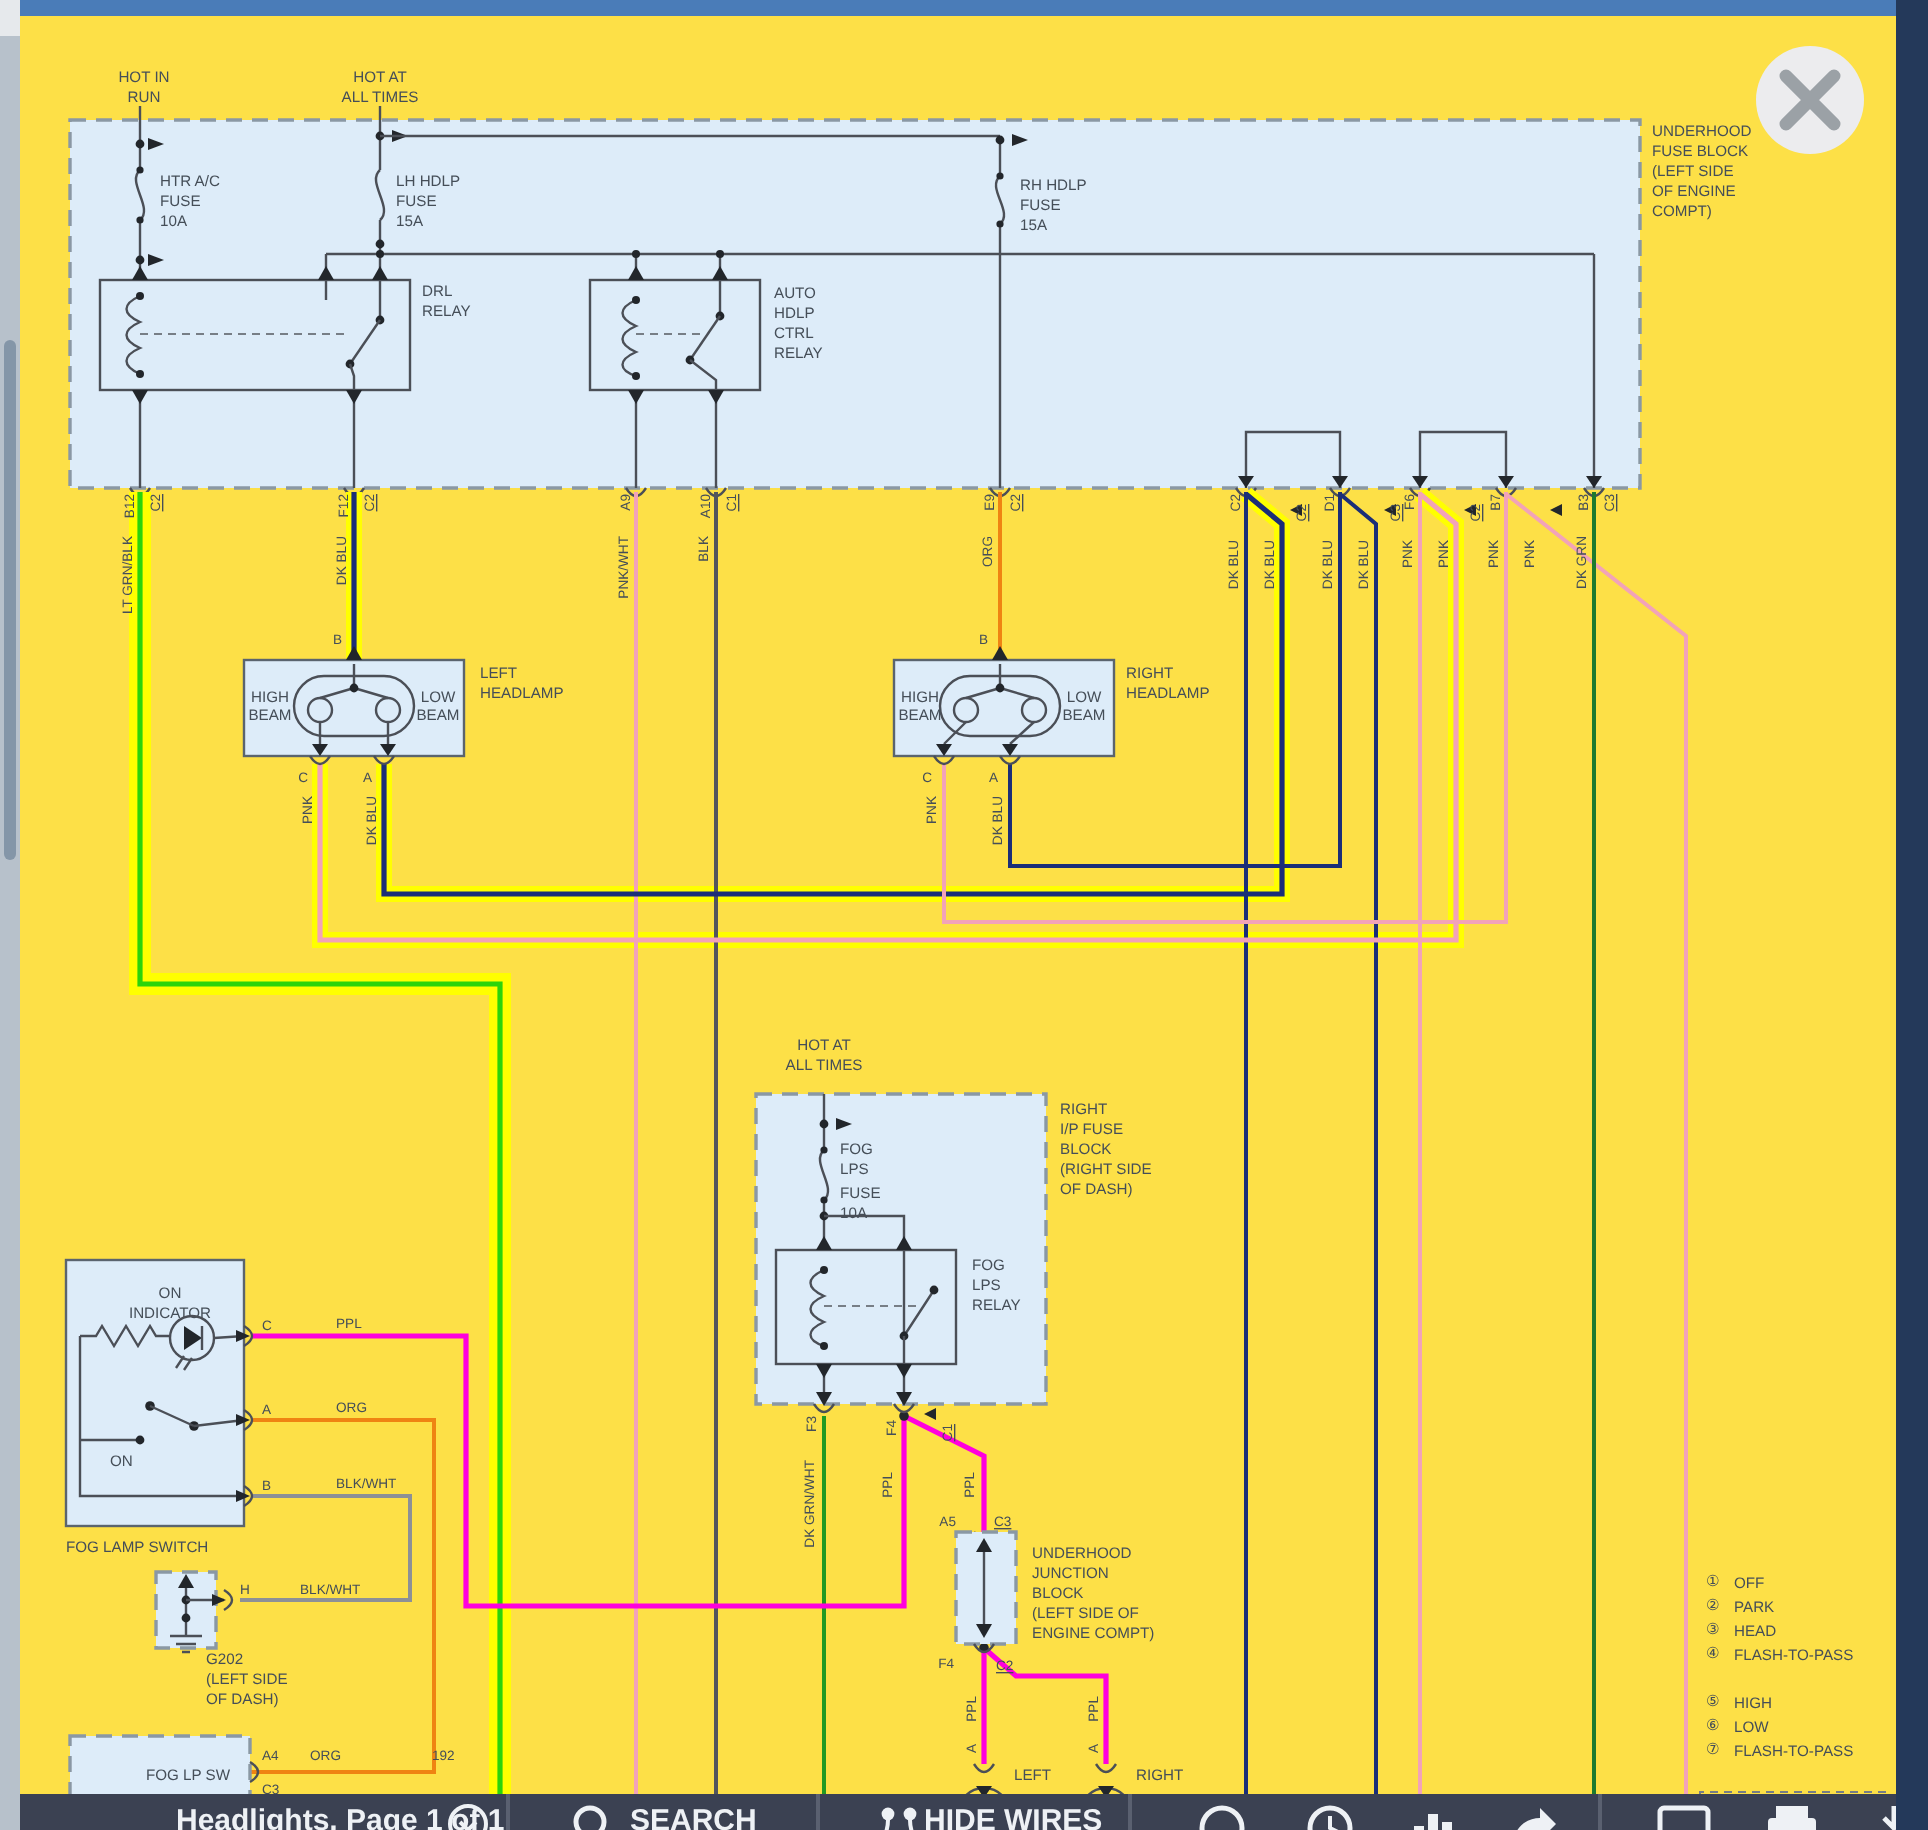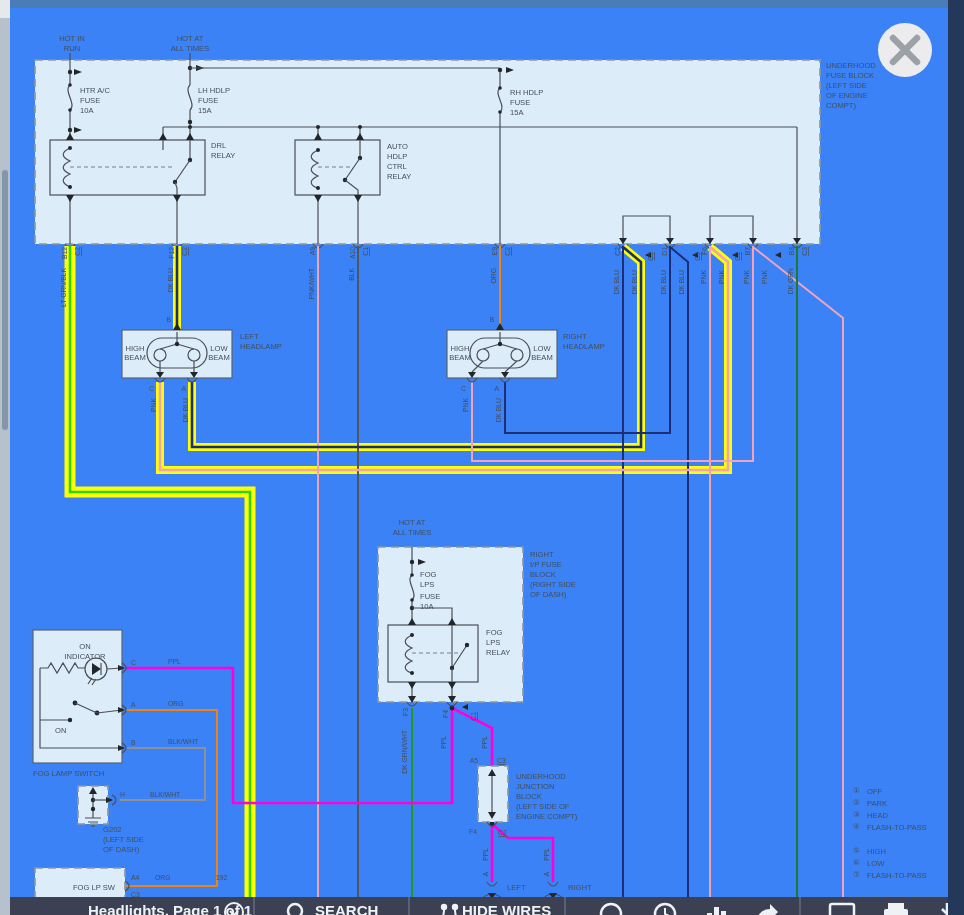--- a/index.html
+++ b/index.html
@@ -1,16 +1,16 @@
 <!DOCTYPE html>
 <html><head>
 <meta charset="utf-8">
 <style>
   html,body{margin:0;padding:0;background:#222;}
-  .stage{position:relative;width:964px;height:915px;overflow:hidden;background:#3b82f6;
+  .stage{position:relative;width:964px;height:915px;overflow:hidden;background:#fde047;
          font-family:"Liberation Sans",sans-serif;}
   .edge-top{position:absolute;left:0;top:0;width:964px;height:8px;background:#4a7cb8;}
   .edge-left{position:absolute;left:0;top:0;width:10px;height:915px;background:#b7c1cb;}
   .edge-left .corner{position:absolute;left:0;top:0;width:10px;height:18px;background:#e6e9ec;}
   .edge-left .thumb{position:absolute;left:2px;top:170px;width:6px;height:260px;background:#8496a8;border-radius:3px;}
   .edge-right{position:absolute;right:0;top:0;width:16px;height:915px;background:#24395a;}
   svg{position:absolute;left:0;top:0;}
   text{font-family:"Liberation Sans",sans-serif;fill:#454e58;}
   .t{font-size:7.6px;}
   .tp{font-size:6.8px;}

